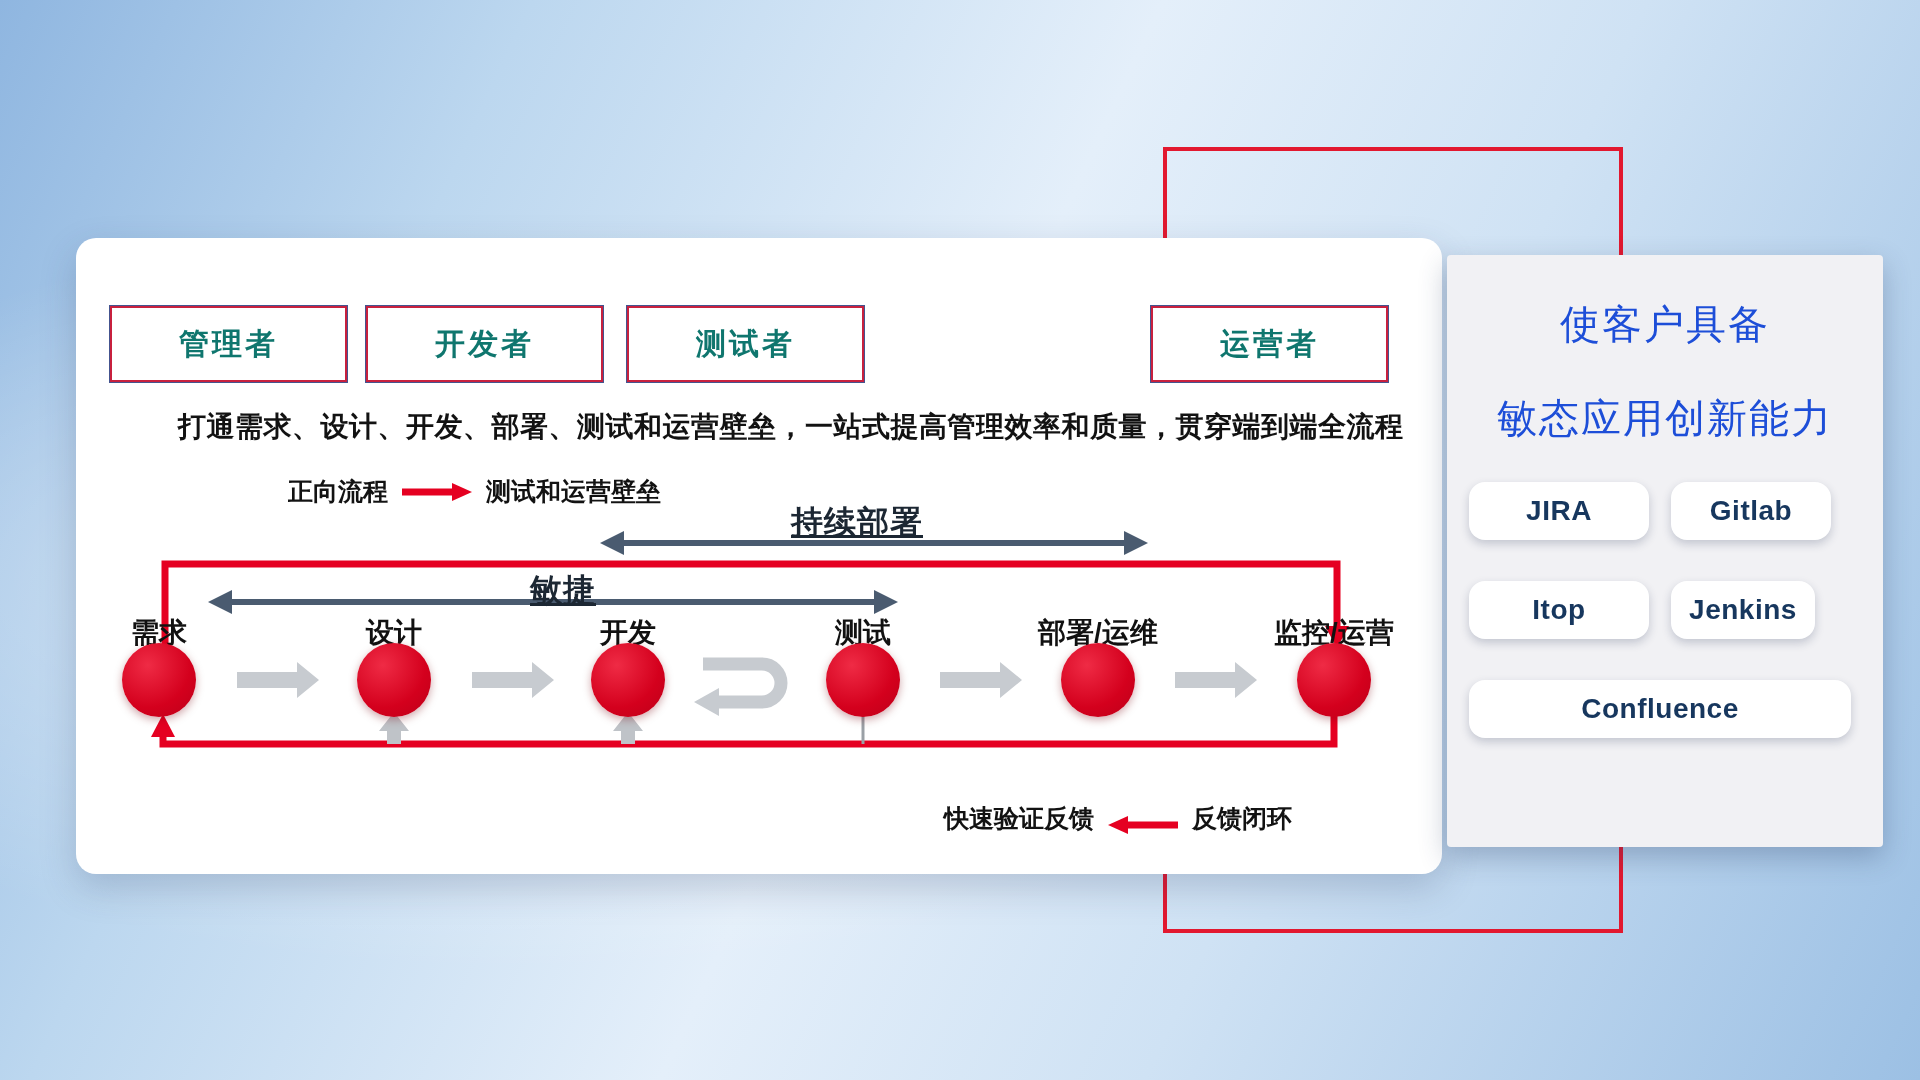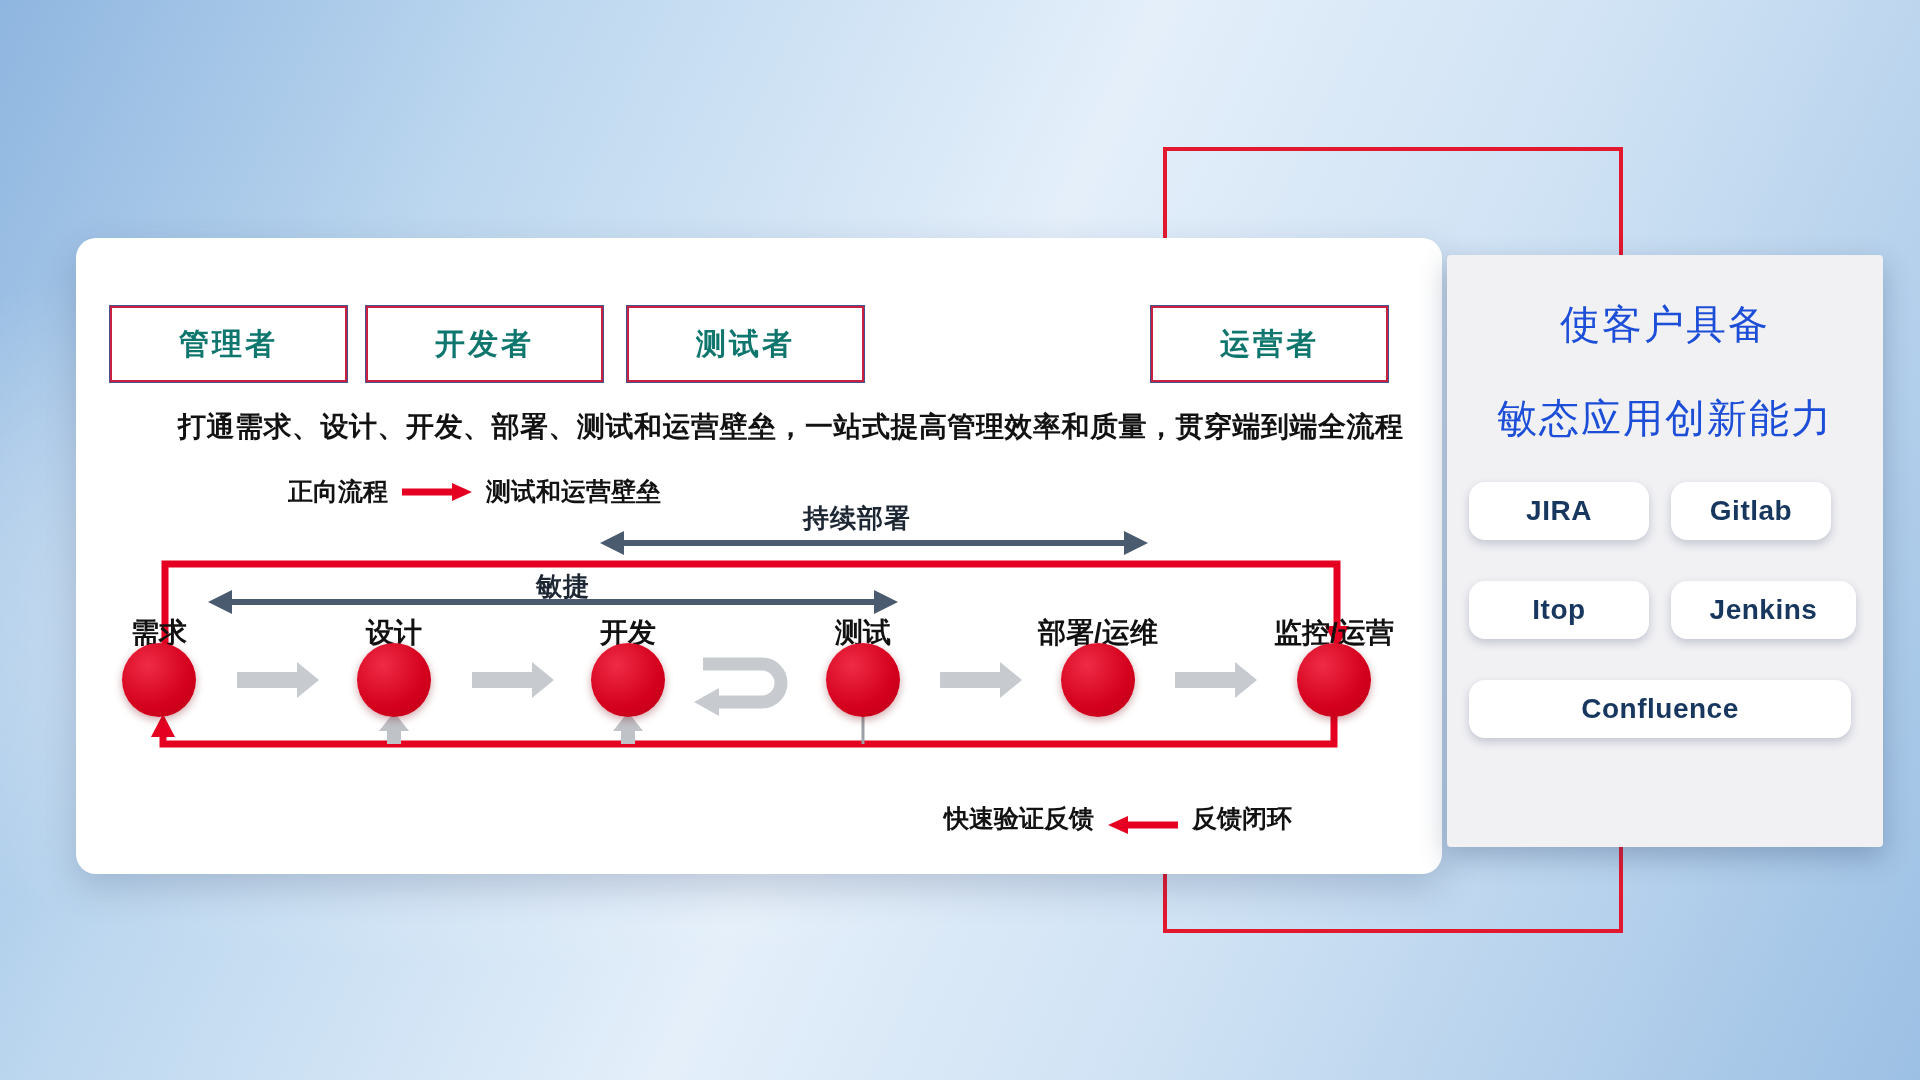--- a/index.html
+++ b/index.html
@@ -57,21 +57,21 @@
   
   .legend{
     position:absolute;display:flex;align-items:center;gap:14px;z-index:5;
     font-size:25px;font-weight:bold;color:#121212;
   }
   .legend.forward{left:288px;top:475px;}
   .legend.feedback{left:944px;top:802px;align-items:flex-end;}
   
   .span-label{
     position:absolute;transform:translateX(-50%);z-index:5;
-    font-size:26px;font-weight:bold;color:#1c2733;letter-spacing:1px;white-space:nowrap;
+    font-size:32px;font-weight:bold;color:#1c2733;letter-spacing:1px;white-space:nowrap;text-decoration:underline;
   }
   .span-label.cd{left:857px;top:501px;}
   .span-label.agile{left:563px;top:569px;}
   
   .stage-label{
     position:absolute;top:614px;width:220px;transform:translateX(-50%);z-index:5;
     text-align:center;font-size:28px;font-weight:bold;color:#111;white-space:nowrap;
   }
   .stage-circle{
     position:absolute;top:643px;width:74px;height:74px;border-radius:50%;z-index:5;
@@ -184,17 +184,17 @@
     </svg>
     <span>反馈闭环</span>
   </div>
 
   <div class="side-panel">
     <div class="side-title l1">使客户具备</div>
     <div class="side-title l2">敏态应用创新能力</div>
     <div class="tool" style="left:22px;top:227px;width:180px">JIRA</div>
     <div class="tool" style="left:224px;top:227px;width:160px">Gitlab</div>
     <div class="tool" style="left:22px;top:326px;width:180px">Itop</div>
-    <div class="tool" style="left:224px;top:326px;width:185px">Jenkins</div>
+    <div class="tool" style="left:224px;top:326px;width:144px">Jenkins</div>
     <div class="tool" style="left:22px;top:425px;width:382px">Confluence</div>
   </div>
 
 </div>
 
 </body></html>

